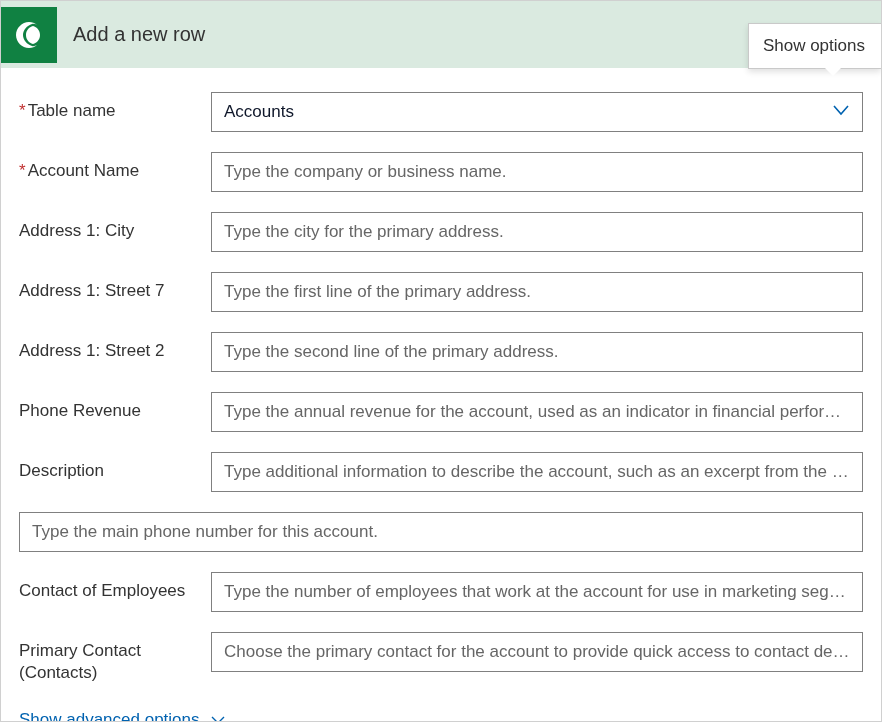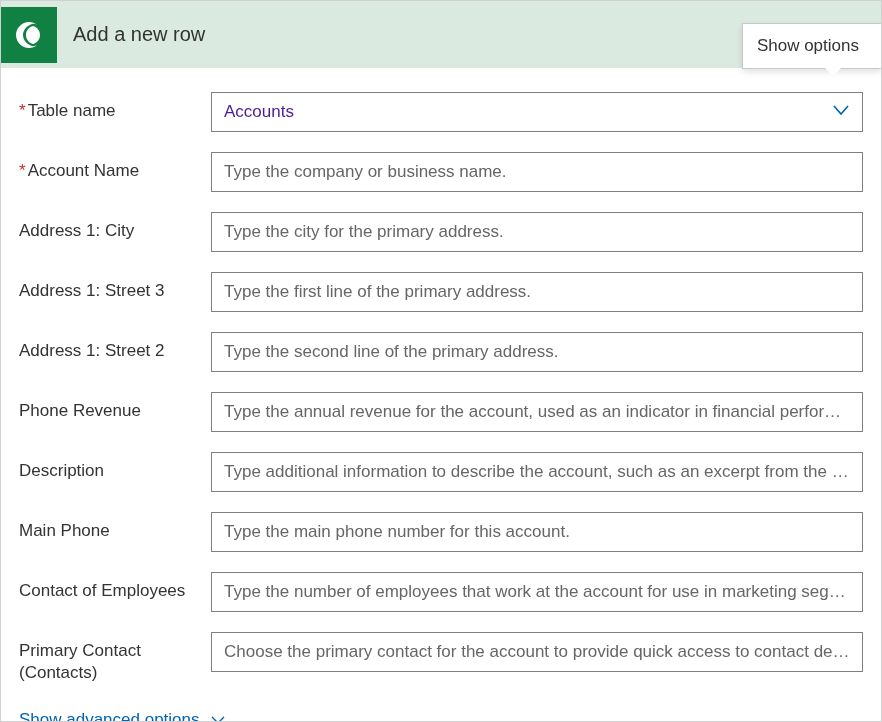--- a/index.html
+++ b/index.html
@@ -37,21 +37,21 @@
       padding-left: 16px;
       font-weight: 400;
     }
     .show-options {
       position: absolute;
       right: 0px;
       top: 22px;
       background: #fff;
       border: 1px solid #c9c9c9;
       border-right: none;
-      padding: 12px 22px 12px 14px;
+      padding: 12px 16px 12px 14px;
       font-size: 17px;
       color: #333;
       box-shadow: 0 3px 6px rgba(0,0,0,0.12);
     }
     .show-options::after {
       content: "";
       position: absolute;
       bottom: -8px;
       right: 40px;
       width: 0;
@@ -85,21 +85,21 @@
       position: relative;
     }
     .select-box, .text-input {
       width: 100%;
       height: 40px;
       border: 1px solid #808080;
       background: #fff;
       font-family: inherit;
       font-size: 17px;
       padding: 0 12px;
-      color: #4c1d95;
+      color: #0f172a;
       outline: none;
     }
     .select-box {
       padding-right: 40px;
       text-align: left;
       cursor: pointer;
       display: flex;
       align-items: center;
     }
     .text-input::placeholder {
@@ -166,21 +166,21 @@
   </div>
 
   <div class="row">
     <div class="row-label">Address 1: City</div>
     <div class="row-input-wrap">
       <input class="text-input" placeholder="Type the city for the primary address." style="">
     </div>
   </div>
 
   <div class="row">
-    <div class="row-label">Address 1: Street 3</div>
+    <div class="row-label">Address 1: Street 7</div>
     <div class="row-input-wrap">
       <input class="text-input" placeholder="Type the first line of the primary address." style="">
     </div>
   </div>
 
   <div class="row">
     <div class="row-label">Address 1: Street 2</div>
     <div class="row-input-wrap">
       <input class="text-input" placeholder="Type the second line of the primary address." style="">
     </div>
@@ -195,21 +195,20 @@
   </div>
 
   <div class="row">
     <div class="row-label">Description</div>
     <div class="row-input-wrap">
       <input class="text-input" placeholder="Type additional information to describe the account, such as an excerpt from the company website." style="">
     </div>
   </div>
 
   <div class="row">
-    <div class="row-label">Main Phone</div>
     <div class="row-input-wrap">
       <input class="text-input" placeholder="Type the main phone number for this account." style="">
     </div>
   </div>
 
   <div class="row">
     <div class="row-label">Contact of Employees</div>
     <div class="row-input-wrap">
       <input class="text-input" placeholder="Type the number of employees that work at the account for use in marketing segmentation." style="">
     </div>

